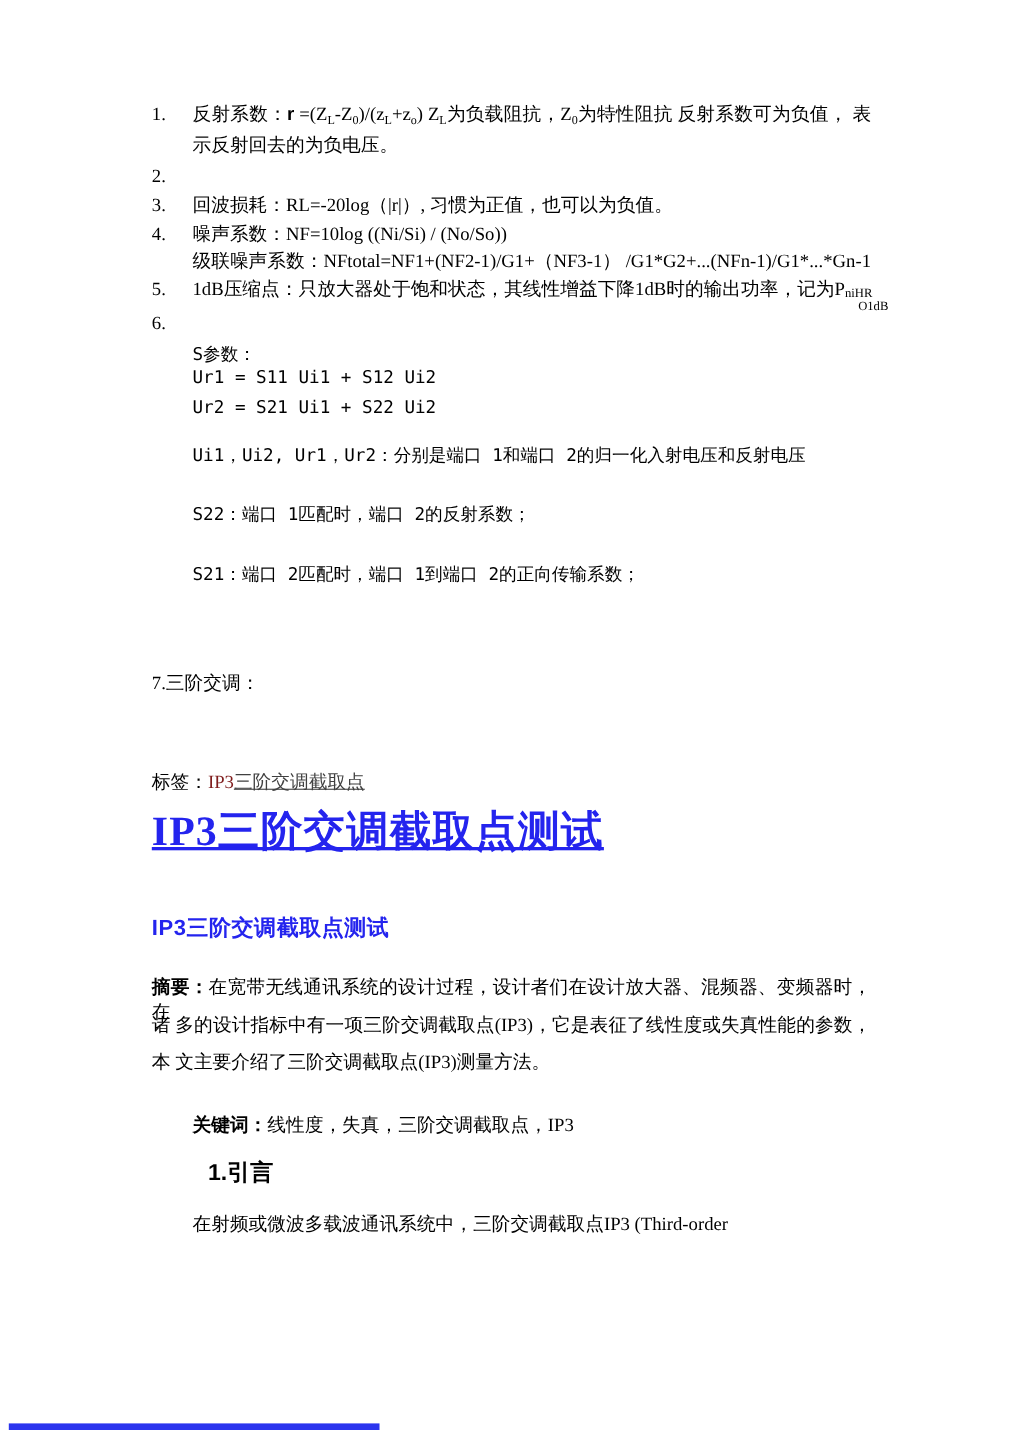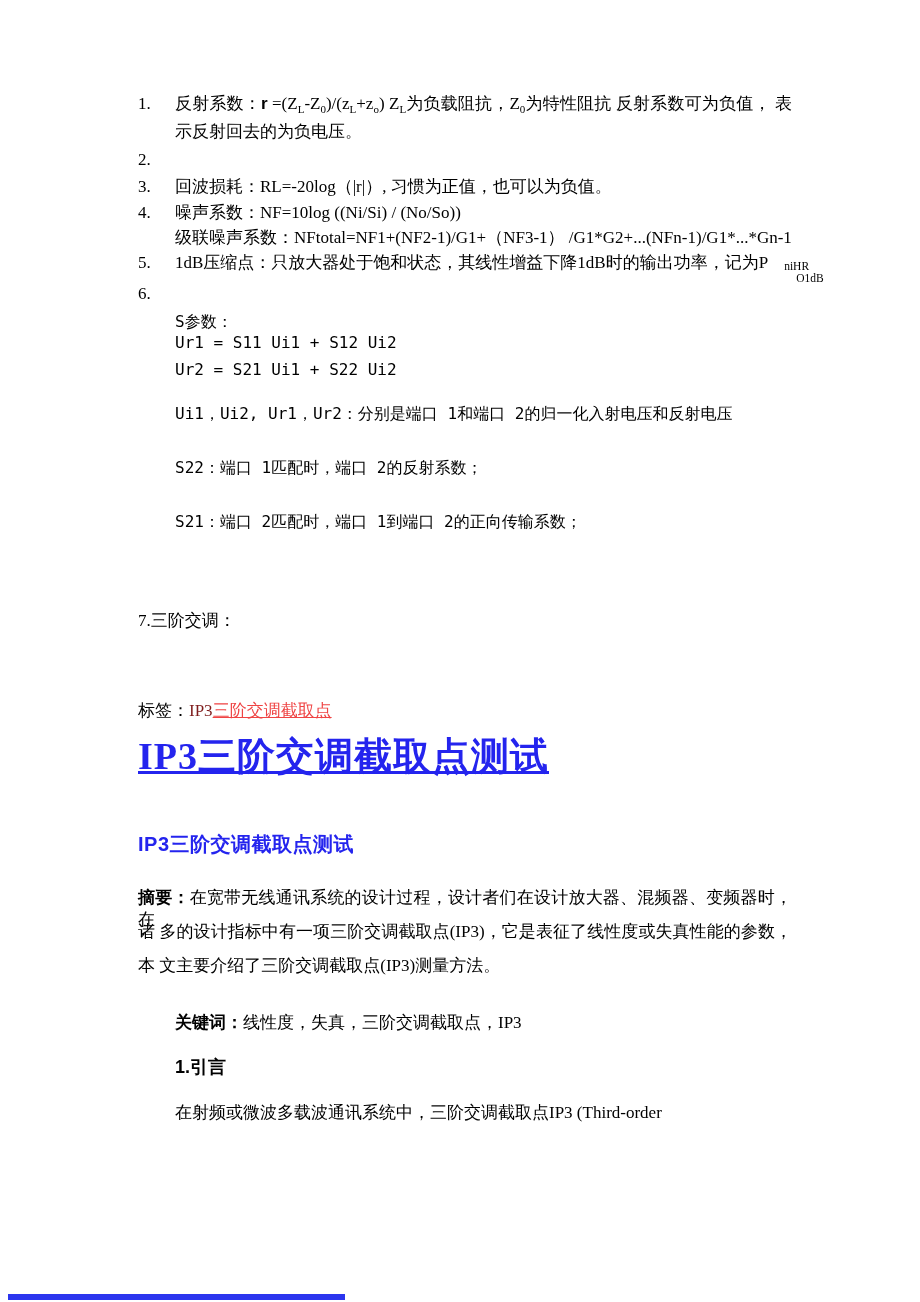--- a/index.html
+++ b/index.html
@@ -8,24 +8,24 @@
     font-family:"Liberation Serif","DejaVu Serif",serif;
     color:#000000; overflow:hidden;
   }
   .t { position:absolute; font-size:17px; line-height:22px; white-space:pre; }
   .just { white-space:normal; text-align:justify; text-align-last:justify; }
   .num { position:absolute; font-size:17px; line-height:22px; }
   .mono { font-family:"DejaVu Sans Mono","Liberation Mono",monospace; font-size:16px; }
   .hei { font-family:"Liberation Sans","DejaVu Sans",sans-serif; font-weight:bold; }
   .gr { font-family:"Liberation Sans","DejaVu Sans",sans-serif; font-weight:bold; }
   sub,.sb { font-size:11px; line-height:0; vertical-align:-4px; }
-  .substack { display:inline-block; font-size:11.5px; line-height:12px; vertical-align:-14px; white-space:pre;margin-left:16px; }
+  .substack { display:inline-block; font-size:11.5px; line-height:12px; vertical-align:-14px; white-space:pre; }
   .substack .row2 { padding-left:12px; }
   .link { color:#7f1d1d; text-decoration:none; cursor:pointer; }
-  .linku { color:#ef4444; text-decoration:underline; cursor:pointer; }
+  .linku { color:#404040; text-decoration:underline; cursor:pointer; }
   .h1 {
     position:absolute; left:138px; top:734px; font-size:38px; line-height:44px;
     font-weight:bold; color:#2424ee; text-decoration:underline; letter-spacing:1px; white-space:pre;
   }
   .h2 {
     position:absolute; left:138px; top:832px; font-size:20px; line-height:24px;
     color:#2424ee; letter-spacing:0.5px; white-space:pre;
   }
   .bar {
     position:absolute; left:8px; top:1294px; width:337px; height:6px; background:#2b35ee;
@@ -68,18 +68,18 @@
   <div class="h1">IP3三阶交调截取点测试</div>
 
   <div class="h2 hei">IP3三阶交调截取点测试</div>
 
   <div class="t just" style="left:138px; top:887px; width:654px"><span class="hei">摘要：</span><span>在宽带无线通讯系统的设计过程，设计者们在设计放大器、混频器、变频器时，在</span></div>
   <div class="t just" style="left:138px; top:921px; width:654px">诸 多的设计指标中有一项三阶交调截取点(IP3)，它是表征了线性度或失真性能的参数，</div>
   <div class="t" style="left:138px; top:955px">本 文主要介绍了三阶交调截取点(IP3)测量方法。</div>
 
   <div class="t" style="left:175px; top:1012px"><span class="hei">关键词：</span><span>线性度，失真，三阶交调截取点，IP3</span></div>
 
-  <div class="t hei" style="left:175px; top:1056px; font-size:18px">1.引言</div>
+  <div class="t hei" style="left:189px; top:1056px; font-size:21px">1.引言</div>
   <div class="t" style="left:175px; top:1102px">在射频或微波多载波通讯系统中，三阶交调截取点IP3 (Third-order</div>
 
   <div class="bar"></div>
 
 </div>
 
 </body></html>

